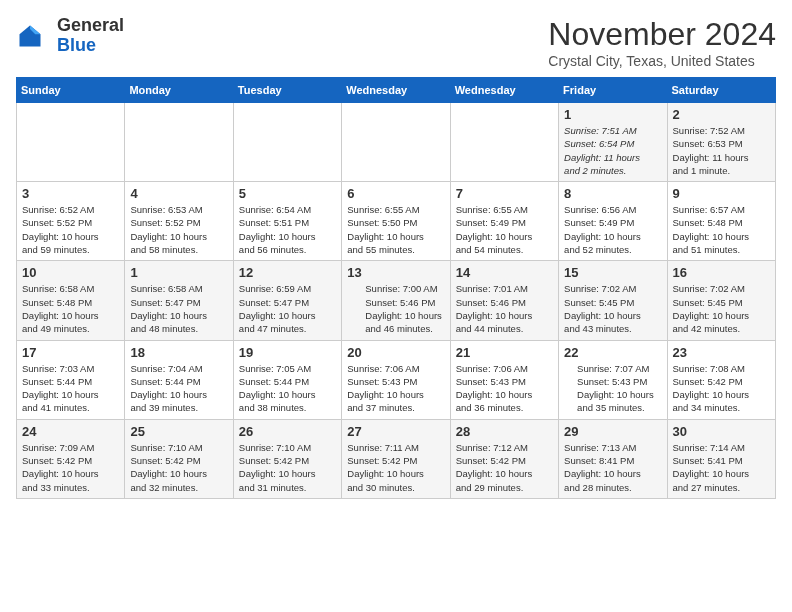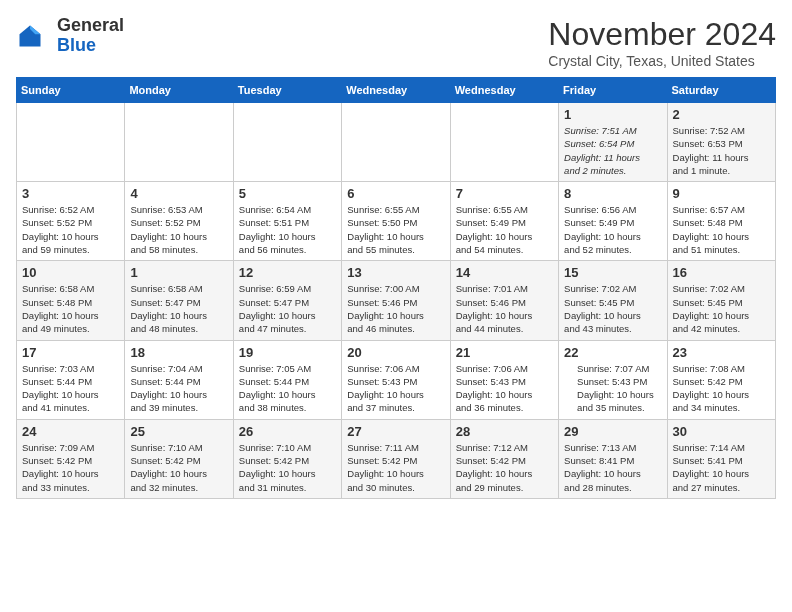--- a/index.html
+++ b/index.html
@@ -210,21 +210,21 @@
         </td>
         <td>
           <span class="day-number">12</span>
           <div class="day-info" style="white-space: pre-line;">Sunrise: 6:59 AM
 Sunset: 5:47 PM
 Daylight: 10 hours
 and 47 minutes.</div>
         </td>
         <td>
           <span class="day-number">13</span>
-          <div class="day-info" style="white-space: pre-line;">Sunrise: 7:00 AM
+          <div class="day-info" style="white-space: pre-line; margin-left: 18px;">Sunrise: 7:00 AM
 Sunset: 5:46 PM
 Daylight: 10 hours
 and 46 minutes.</div>
         </td>
         <td>
           <span class="day-number">14</span>
           <div class="day-info" style="white-space: pre-line;">Sunrise: 7:01 AM
 Sunset: 5:46 PM
 Daylight: 10 hours
 and 44 minutes.</div>

